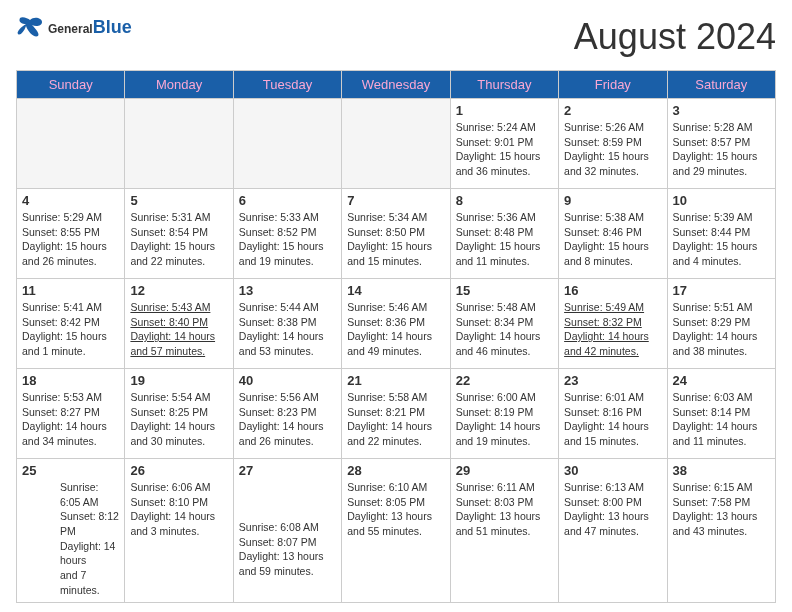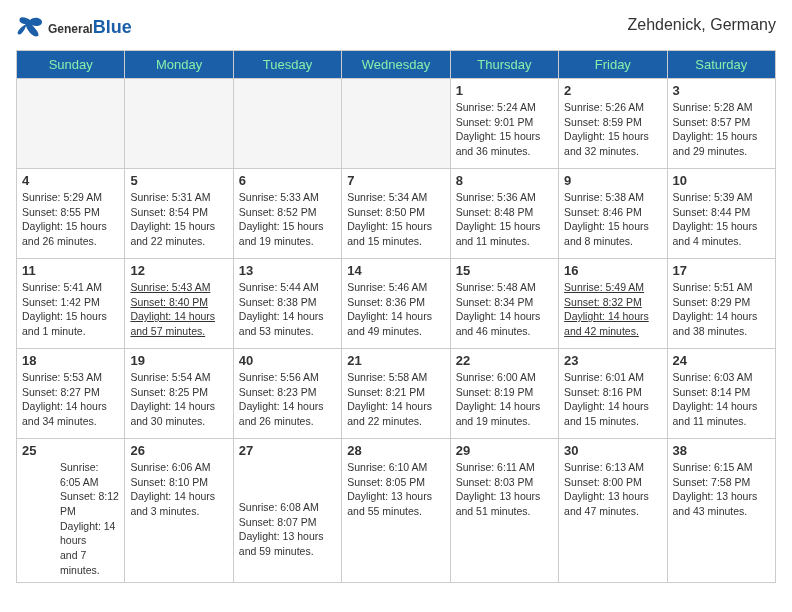--- a/index.html
+++ b/index.html
@@ -47,21 +47,21 @@
       font-size: 16px;
       color: #333;
     }
     .calendar {
       width: 100%;
       border-collapse: collapse;
       font-size: 11px;
     }
     .calendar th {
       background: #1a5fa8;
-      color: #86efac;
+      color: #f9a8d4;
       text-align: center;
       padding: 6px 4px;
       font-size: 13px;
       font-weight: normal;
       border: 1px solid #ccc;
     }
     .calendar td {
       border: 1px solid #ccc;
       vertical-align: top;
       padding: 4px 5px;
@@ -94,21 +94,21 @@
 <div class="header">
   <div class="logo">
     <svg class="logo-bird" viewBox="0 0 28 22" xmlns="http://www.w3.org/2000/svg">
       <path d="M14 4 C18 0, 26 2, 26 6 C26 10, 20 11, 16 9 C20 13, 24 18, 22 20 C18 22, 12 16, 10 10 C8 16, 4 20, 2 18 C0 16, 6 10, 10 8 C6 8, 2 6, 4 2 C6 0, 12 2, 14 4Z" fill="#1a5fa8"></path>
     </svg>
     <div>
       <span class="logo-text-general">General</span><span class="logo-text-blue">Blue</span>
     </div>
   </div>
   <div class="title-block">
-    <div class="location">Zehdenick, Germany</div>
+    <div class="month-year">August 2024</div>
   </div>
 </div>
 
 <table class="calendar">
   <thead>
     <tr>
     <th>Sunday</th>
         <th>Monday</th>
         <th>Tuesday</th>
         <th>Wednesday</th>
@@ -193,21 +193,21 @@
           <div class="day-info" style="white-space: pre-line;">Sunrise: 5:39 AM
 Sunset: 8:44 PM
 Daylight: 15 hours
 and 4 minutes.</div>
         </td>
       </tr>
       <tr class="week-row">
         <td>
           <span class="day-number">11</span>
           <div class="day-info" style="white-space: pre-line;">Sunrise: 5:41 AM
-Sunset: 1:42 PM
+Sunset: 8:42 PM
 Daylight: 15 hours
 and 1 minute.</div>
         </td>
         <td>
           <span class="day-number">12</span>
           <div class="day-info" style="white-space: pre-line; text-decoration: underline;">Sunrise: 5:43 AM
 Sunset: 8:40 PM
 Daylight: 14 hours
 and 57 minutes.</div>
         </td>

